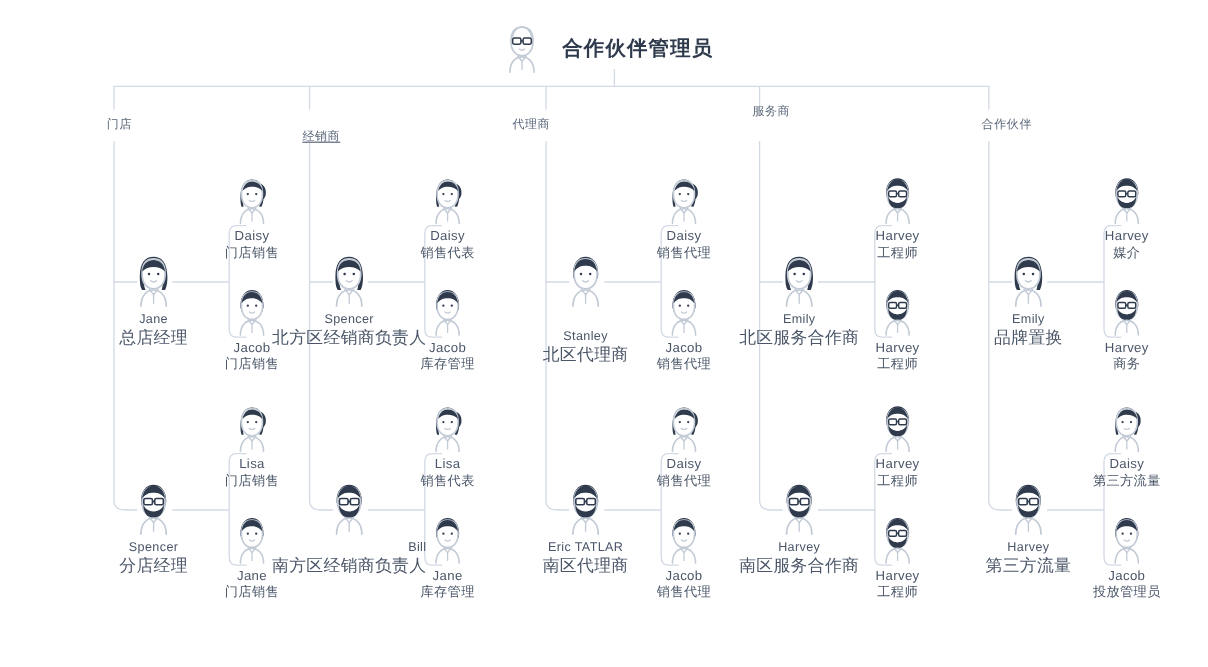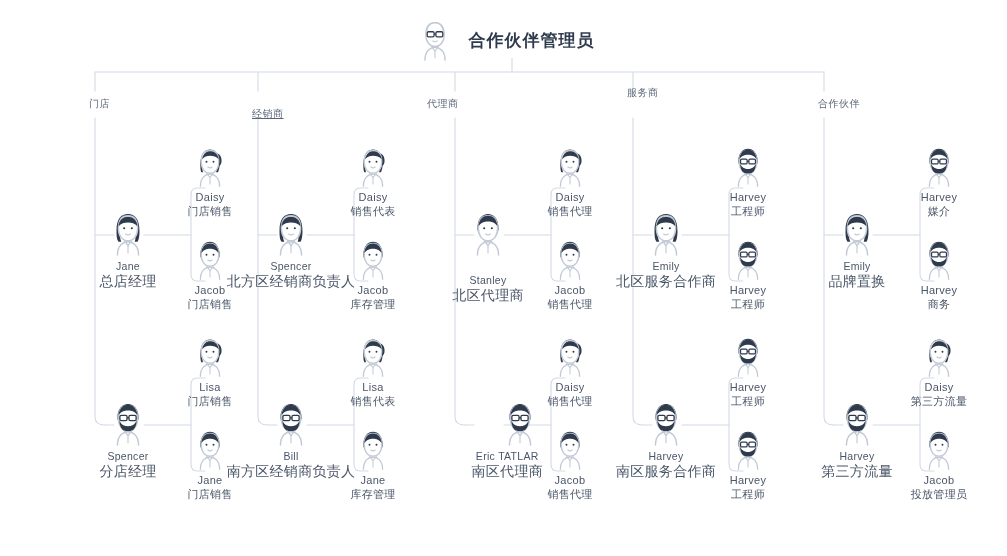--- a/index.html
+++ b/index.html
@@ -335,21 +335,21 @@
           <path d="M21.5 24 Q24 26 26.5 24" fill="none" stroke="#c2cad6" stroke-width="1.2" stroke-linecap="round"></path>
     <path d="M13 46 C13 36 19 32 24 32 C29 32 35 36 35 46" fill="none" stroke="#c2cad6" stroke-width="1.5" stroke-linecap="round"></path>
           <path d="M20 31 L24 36 L28 31" fill="none" stroke="#c2cad6" stroke-width="1.3" stroke-linejoin="round"></path>
           <path d="M24 36 L24 44" stroke="#c2cad6" stroke-width="1.2"></path>
         </svg>
         <div class="label">
            <div class="name">Jacob</div>
            <div class="role">库存管理</div>
          </div>
       </div>
-      <div class="person parent" style="left: 236px; top: 401px;">
+      <div class="person parent" style="left: 236px; top: 401px; text-align: right;">
         <svg class="avatar " viewBox="0 0 48 48">
     <path d="M13 17 C13 8 18 3 24 3 C30 3 35 8 35 17 C35 20 34 22 33 23 C33 17 32 13 30 11 C27 14 20 14 17 11 C15 13 15 18 15 23 C14 22 13 20 13 17 Z" fill="#2f3b4d"></path>
     <path d="M14 18 C14 9 18 5 24 5 C30 5 34 9 34 18 C34 26 30 31 24 31 C18 31 14 26 14 18 Z" fill="#ffffff" stroke="#c2cad6" stroke-width="1.5"></path>
     <path d="M14 15 C15 8 19 4 24 4 C29 4 33 8 34 15 C31 11 28 10 24 10 C20 10 17 11 14 15 Z" fill="#2f3b4d"></path>
     <path d="M15 20 C15 28 19 32 24 32 C29 32 33 28 33 20 C31 25 28 26 24 26 C20 26 17 25 15 20 Z" fill="#2f3b4d"></path>
     <path d="M20.5 24.5 Q24 27 27.5 24.5" fill="none" stroke="#ffffff" stroke-width="1.2" stroke-linecap="round"></path>
     <rect x="15.5" y="15" width="7.5" height="5.5" rx="1.4" fill="none" stroke="#2f3b4d" stroke-width="1.4"></rect>
           <rect x="25" y="15" width="7.5" height="5.5" rx="1.4" fill="none" stroke="#2f3b4d" stroke-width="1.4"></rect>
           <path d="M23 17.6 L25 17.6" stroke="#2f3b4d" stroke-width="1.3"></path>
     <path d="M13 46 C13 36 19 32 24 32 C29 32 35 36 35 46" fill="none" stroke="#c2cad6" stroke-width="1.5" stroke-linecap="round"></path>
@@ -441,21 +441,21 @@
           <path d="M21.5 24 Q24 26 26.5 24" fill="none" stroke="#c2cad6" stroke-width="1.2" stroke-linecap="round"></path>
     <path d="M13 46 C13 36 19 32 24 32 C29 32 35 36 35 46" fill="none" stroke="#c2cad6" stroke-width="1.5" stroke-linecap="round"></path>
           <path d="M20 31 L24 36 L28 31" fill="none" stroke="#c2cad6" stroke-width="1.3" stroke-linejoin="round"></path>
           <path d="M24 36 L24 44" stroke="#c2cad6" stroke-width="1.2"></path>
         </svg>
         <div class="label">
            <div class="name">Jacob</div>
            <div class="role">销售代理</div>
          </div>
       </div>
-      <div class="person parent" style="left: 433px; top: 401px; align-items: flex-end;">
+      <div class="person parent" style="left: 433px; top: 401px;">
         <svg class="avatar " viewBox="0 0 48 48">
     <path d="M13 17 C13 8 18 3 24 3 C30 3 35 8 35 17 C35 20 34 22 33 23 C33 17 32 13 30 11 C27 14 20 14 17 11 C15 13 15 18 15 23 C14 22 13 20 13 17 Z" fill="#2f3b4d"></path>
     <path d="M14 18 C14 9 18 5 24 5 C30 5 34 9 34 18 C34 26 30 31 24 31 C18 31 14 26 14 18 Z" fill="#ffffff" stroke="#c2cad6" stroke-width="1.5"></path>
     <path d="M14 15 C15 8 19 4 24 4 C29 4 33 8 34 15 C31 11 28 10 24 10 C20 10 17 11 14 15 Z" fill="#2f3b4d"></path>
     <path d="M15 20 C15 28 19 32 24 32 C29 32 33 28 33 20 C31 25 28 26 24 26 C20 26 17 25 15 20 Z" fill="#2f3b4d"></path>
     <path d="M20.5 24.5 Q24 27 27.5 24.5" fill="none" stroke="#ffffff" stroke-width="1.2" stroke-linecap="round"></path>
     <rect x="15.5" y="15" width="7.5" height="5.5" rx="1.4" fill="none" stroke="#2f3b4d" stroke-width="1.4"></rect>
           <rect x="25" y="15" width="7.5" height="5.5" rx="1.4" fill="none" stroke="#2f3b4d" stroke-width="1.4"></rect>
           <path d="M23 17.6 L25 17.6" stroke="#2f3b4d" stroke-width="1.3"></path>
     <path d="M13 46 C13 36 19 32 24 32 C29 32 35 36 35 46" fill="none" stroke="#c2cad6" stroke-width="1.5" stroke-linecap="round"></path>

